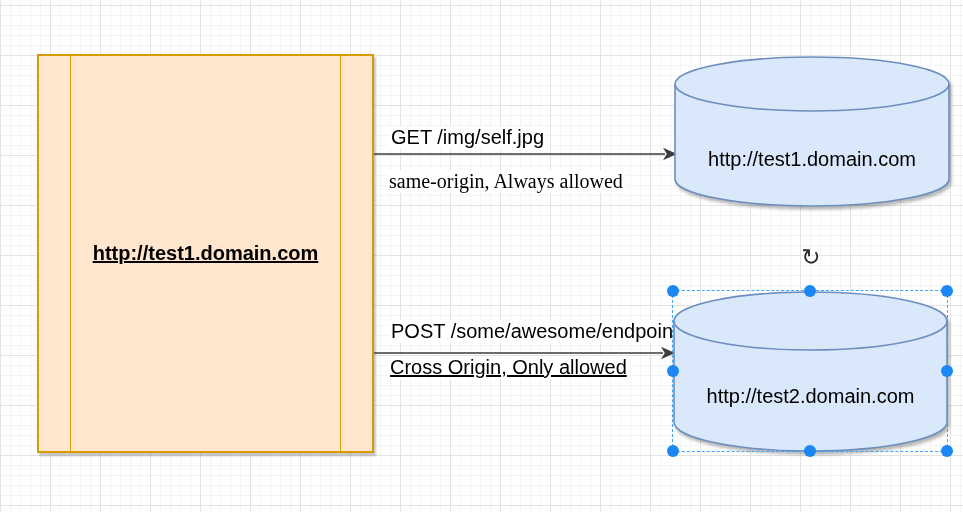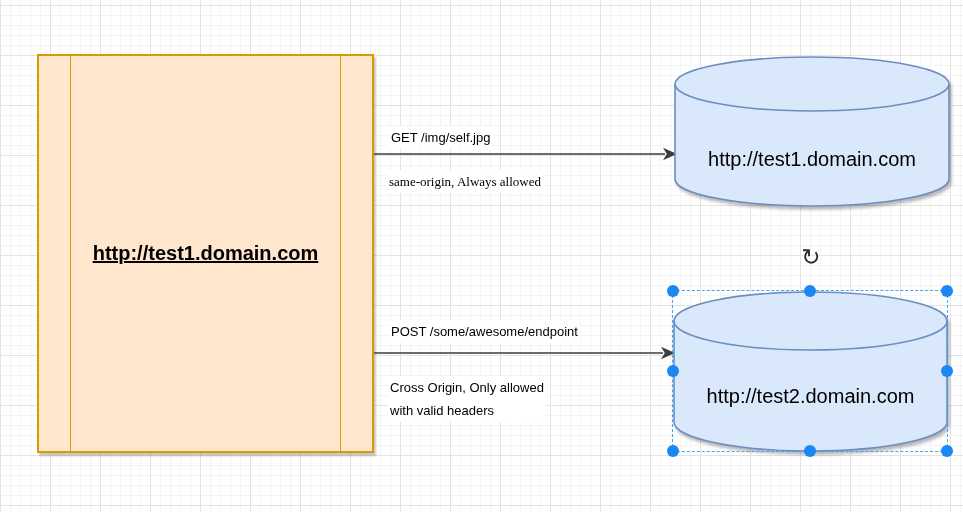--- a/index.html
+++ b/index.html
@@ -36,27 +36,27 @@
   #cyl1{left:674px; top:56px; width:276px; height:151px;}
   #cyl1 .cyl-label{top:92px;}
   #cyl2{left:673px; top:291px; width:275px; height:161px;}
   #cyl2 .cyl-label{top:94px;}
   
   .edge-svg{position:absolute; overflow:visible;}
   #arrow1{left:374px; top:147px;}
   #arrow2{left:374px; top:346px;}
   
   .edge-label{
-    position:absolute; font-size:13px; line-height:23px; white-space:nowrap;
+    position:absolute; font-size:20px; line-height:23px; white-space:nowrap;
     background:#ffffff; padding:0 2px;
   }
   #lbl-get{left:389px; top:126px;}
   #lbl-same{left:387px; top:170px;font-family:Liberation Serif, serif;}
   #lbl-post{left:389px; top:320px;}
-  #lbl-cross{left:388px; top:376px;}
+  #lbl-cross{left:388px; top:356px;text-decoration:underline;}
   
   .selection-box{
     position:absolute; left:672px; top:290px; width:276px; height:162px;
     box-sizing:border-box; border:1.6px dashed #3fa3f7; pointer-events:auto;
   }
   .handle{
     position:absolute; width:12px; height:12px; border-radius:50%;
     background:#1b87f2; margin-left:-6px; margin-top:-6px;
   }
   .h-tl{left:0; top:0;} .h-tc{left:50%; top:0;} .h-tr{left:100%; top:0;}
@@ -86,21 +86,20 @@
   <div id="lbl-get" class="edge-label">GET /img/self.jpg</div>
   <div id="lbl-same" class="edge-label">same-origin, Always allowed</div>
 
   <svg id="arrow2" class="edge-svg" width="302" height="14">
     <line x1="0" y1="7" x2="289" y2="7" stroke="#3d3d3d" stroke-width="1.7"></line>
     <path d="M301,7 L287,13.2 L290.8,7 L287,0.8 Z" fill="#3d3d3d"></path>
   </svg>
   <div id="lbl-post" class="edge-label">POST /some/awesome/endpoint</div>
   <div id="lbl-cross" class="edge-label">
     <div>Cross Origin, Only allowed</div>
-    <div>with valid headers</div>
   </div>
 
   <div id="cyl1" class="cyl">
     <svg width="276" height="151" viewBox="0 0 276 151">
       <path d="M1,28 A137,27 0 0 1 275,28 L275,123 A137,27 0 0 1 1,123 Z" stroke-width="1.6" stroke="#6C8EBF" fill="#DAE8FC"></path>
       <path d="M1,28 A137,27 0 0 0 275,28" fill="none" stroke-width="1.6" stroke="#6C8EBF"></path>
     </svg>
     <div class="cyl-label">http://test1.domain.com</div>
   </div>
 

